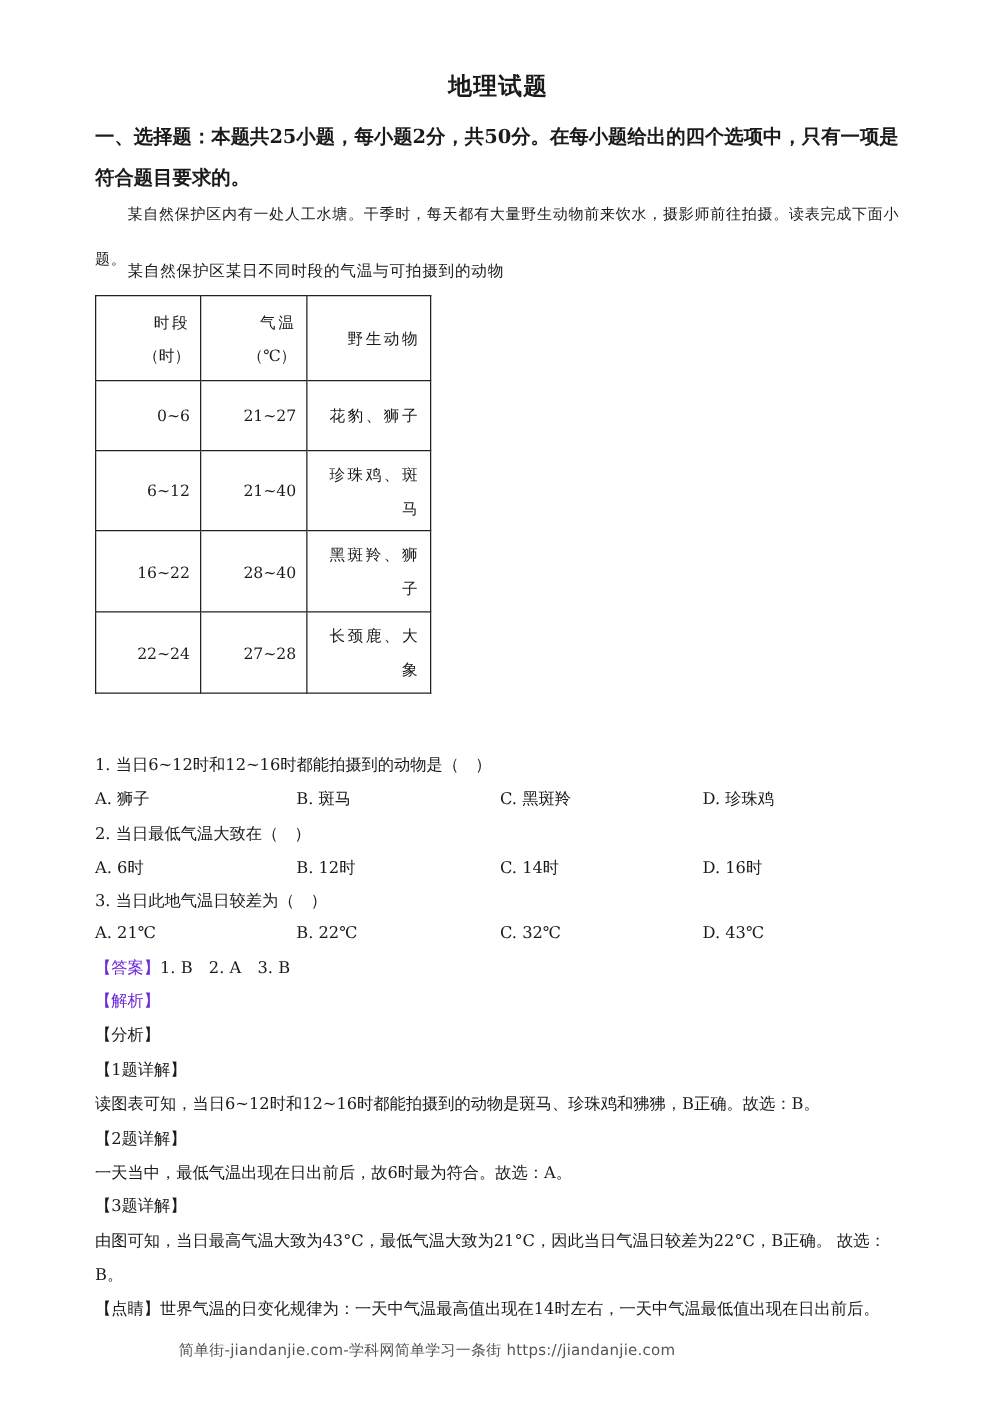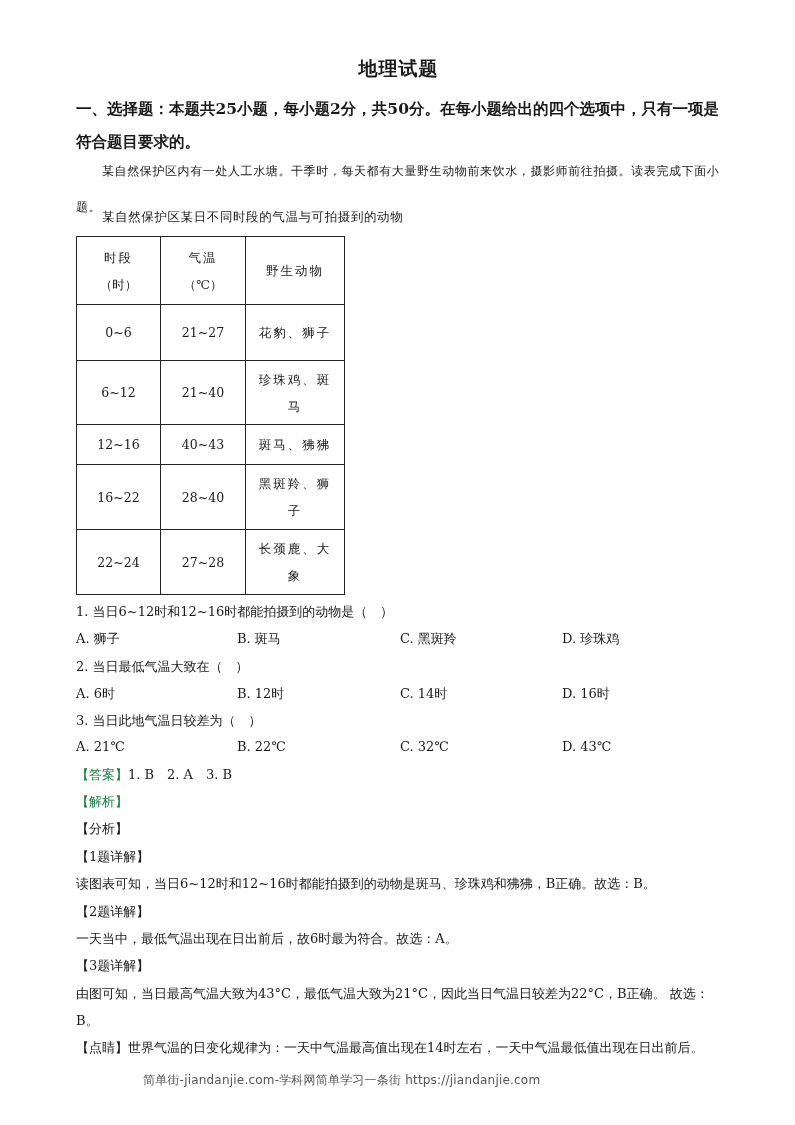--- a/index.html
+++ b/index.html
@@ -25,29 +25,29 @@
   .table-caption {
     position: absolute; left: 26px; top: 209px;
     font-size: 12.5px; letter-spacing: 0.6px;
   }
   table.data {
     position: absolute; left: 0; top: 236px;
     border-collapse: collapse; font-size: 12.5px;
   }
   table.data td, table.data th {
     border: 1.3px solid #222; padding: 0 8px; vertical-align: middle;
-    text-align: center; font-weight: normal; line-height: 27px;
+    text-align: right; font-weight: normal; line-height: 27px;
   }
   .col1 { width: 67px; } .col2 { width: 68px; margin-left: 38px; } .col3 { width: 82px; }
   .cjk { letter-spacing: 2px; }
   .q { position: absolute; left: 0; font-size: 13px; }
   .opts { position: absolute; left: 0; width: 645px; font-size: 13px; }
   .opt { position: absolute; top: 0; white-space: nowrap; }
   .blk { position: absolute; left: 0; width: 645px; font-size: 13px; line-height: 27px; }
-  .blue { color: #15803d; }
+  .blue { color: #6d28d9; }
   .footer {
     position: absolute; left: 143px; top: 1072px;
     font-family: "DejaVu Sans", "Liberation Sans", sans-serif;
     font-size: 12px; color: #555; letter-spacing: 0.2px;
   }
 </style>
 </head>
 <body>
 
 <div class="page">
@@ -75,25 +75,20 @@
     </tr>
     <tr style="height:56px">
       <td>0~6</td>
       <td>21~27</td>
       <td class="cjk">花豹、狮子</td>
     </tr>
     <tr style="height:64px">
       <td>6~12</td>
       <td>21~40</td>
       <td class="cjk">珍珠鸡、斑马</td>
-    </tr>
-    <tr style="height:40px">
-      <td>12~16</td>
-      <td>40~43</td>
-      <td class="cjk">斑马、狒狒</td>
     </tr>
     <tr style="height:65px">
       <td>16~22</td>
       <td>28~40</td>
       <td class="cjk">黑斑羚、狮子</td>
     </tr>
     <tr style="height:65px">
       <td>22~24</td>
       <td>27~28</td>
       <td class="cjk">长颈鹿、大象</td>

